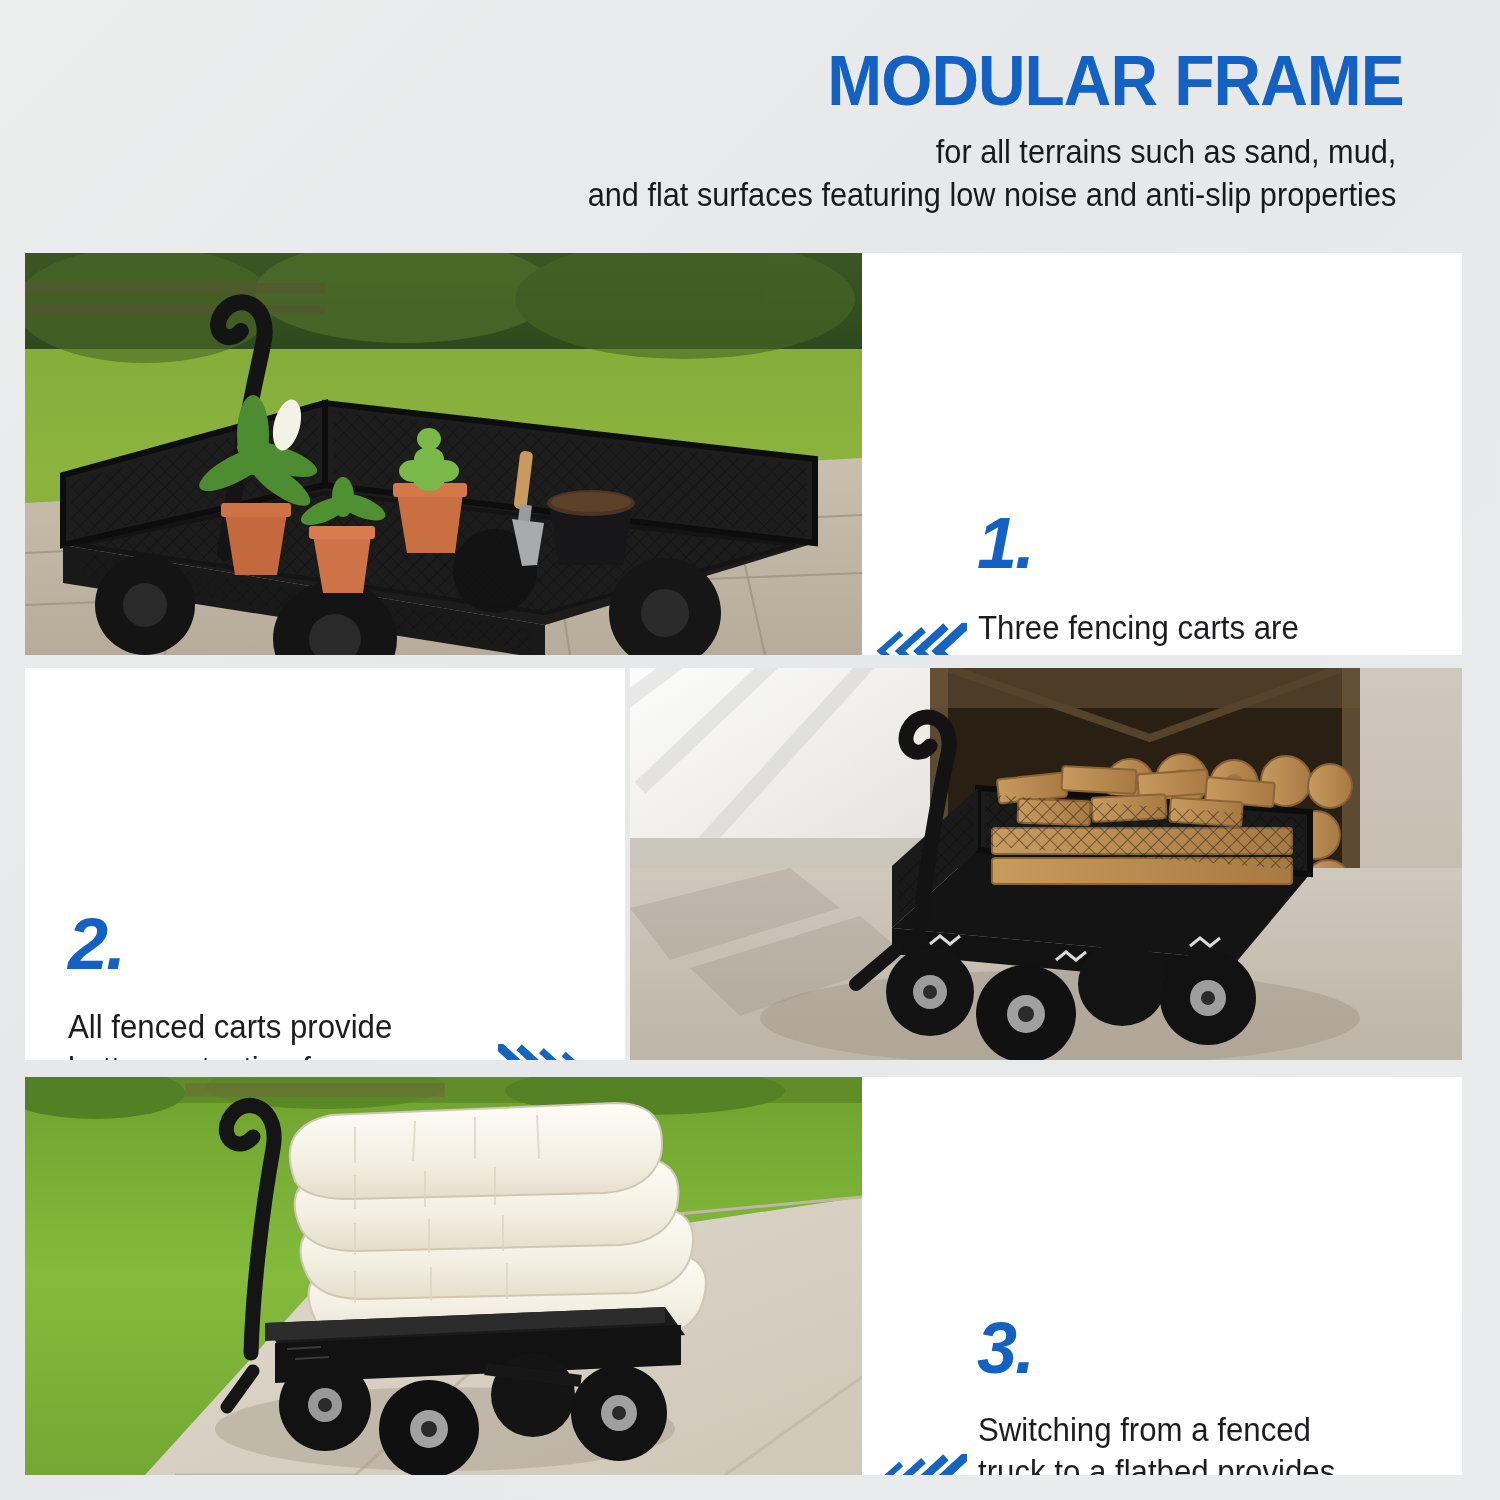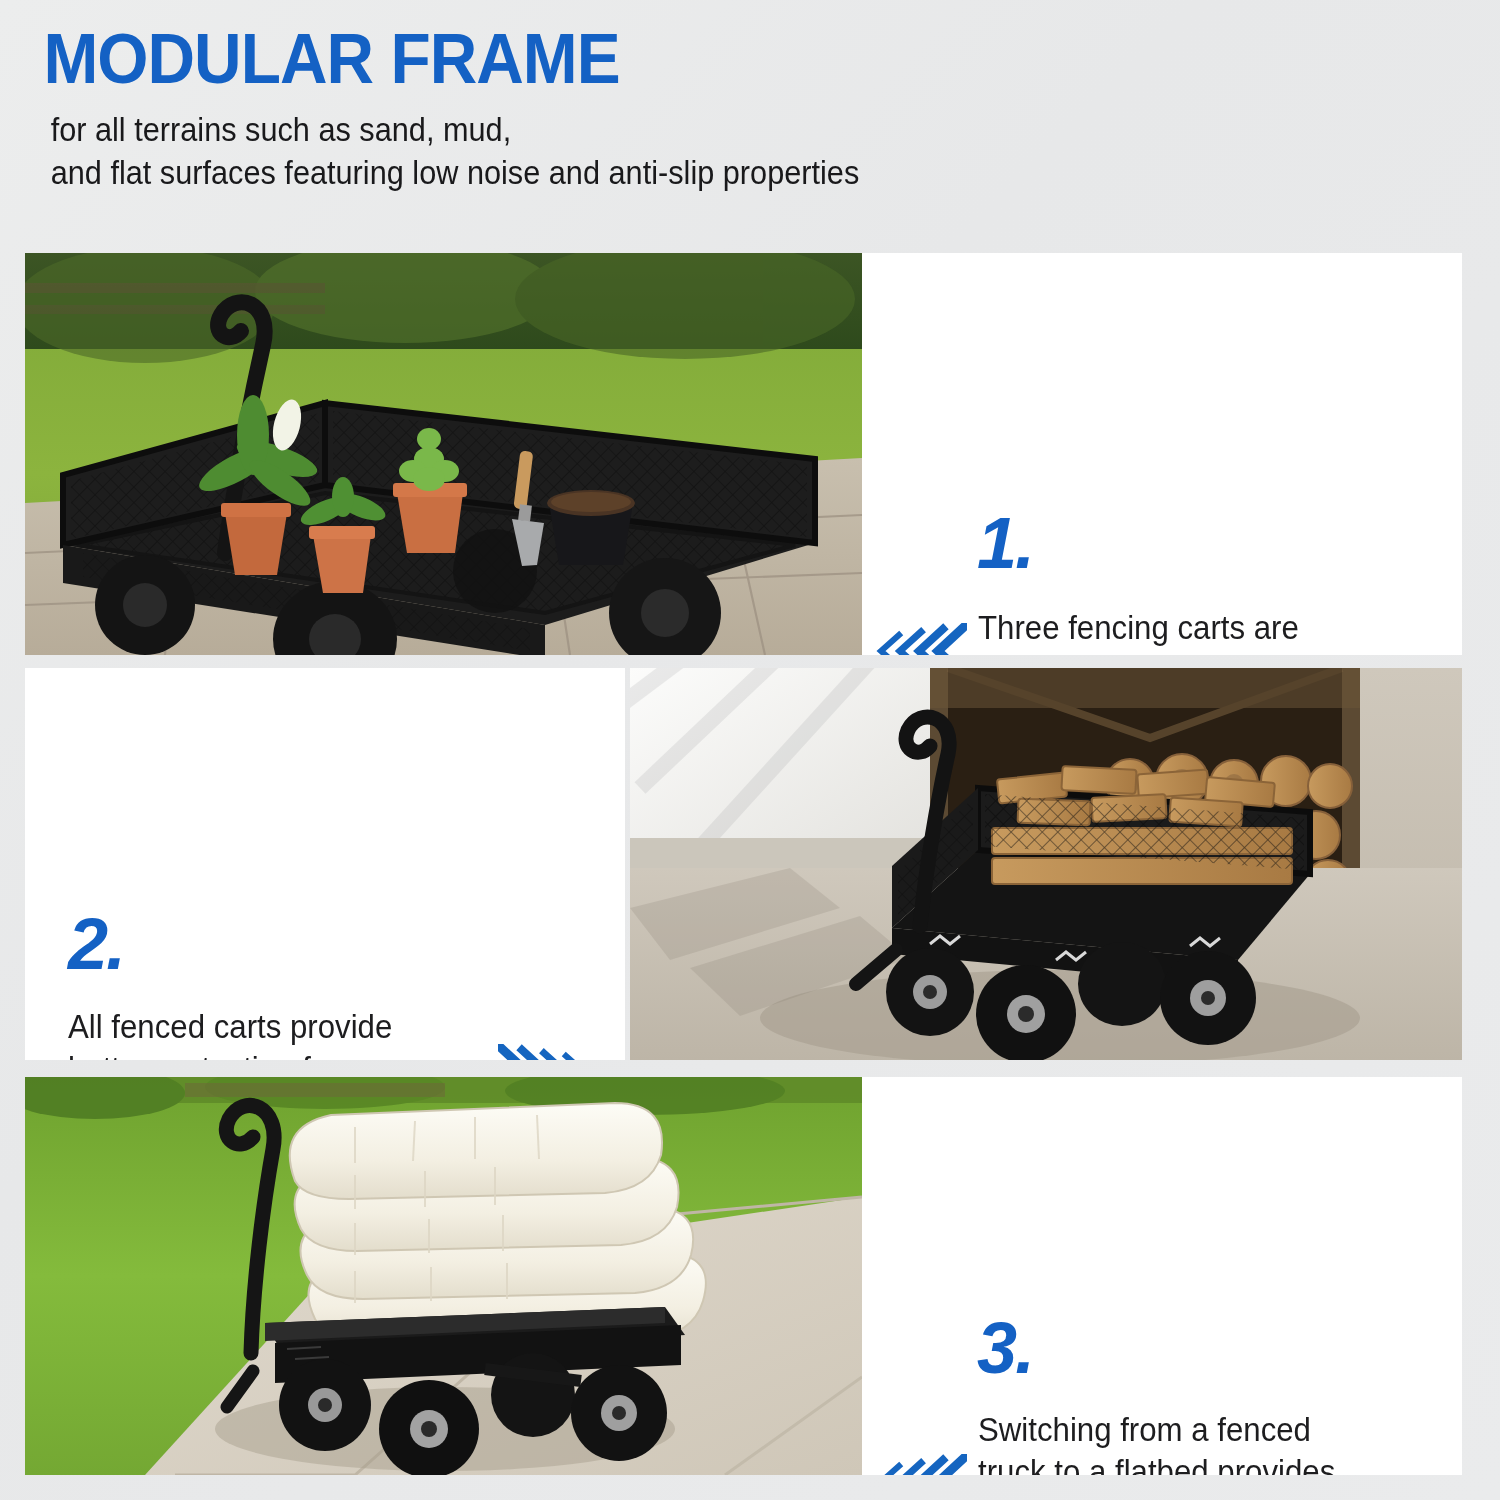--- a/index.html
+++ b/index.html
@@ -15,22 +15,22 @@
     background: linear-gradient(135deg, #eceded 0%, #e7e8e9 40%, #eaebec 100%);
     position: relative;
   }
 
   
   #header {
     position: absolute;
     left: 0; top: 0;
     width: 1447px;
     height: 250px;
-    text-align: left;
-    padding-top: 24px;
+    text-align: right;
+    padding-top: 46px;
   }
 
   #main-title {
     font-size: 70px;
     font-weight: bold;
     letter-spacing: -1px;
     line-height: 1.02;
     color: #1461c4;
     font-family: "Liberation Sans", sans-serif;
     transform: scaleX(0.94);

